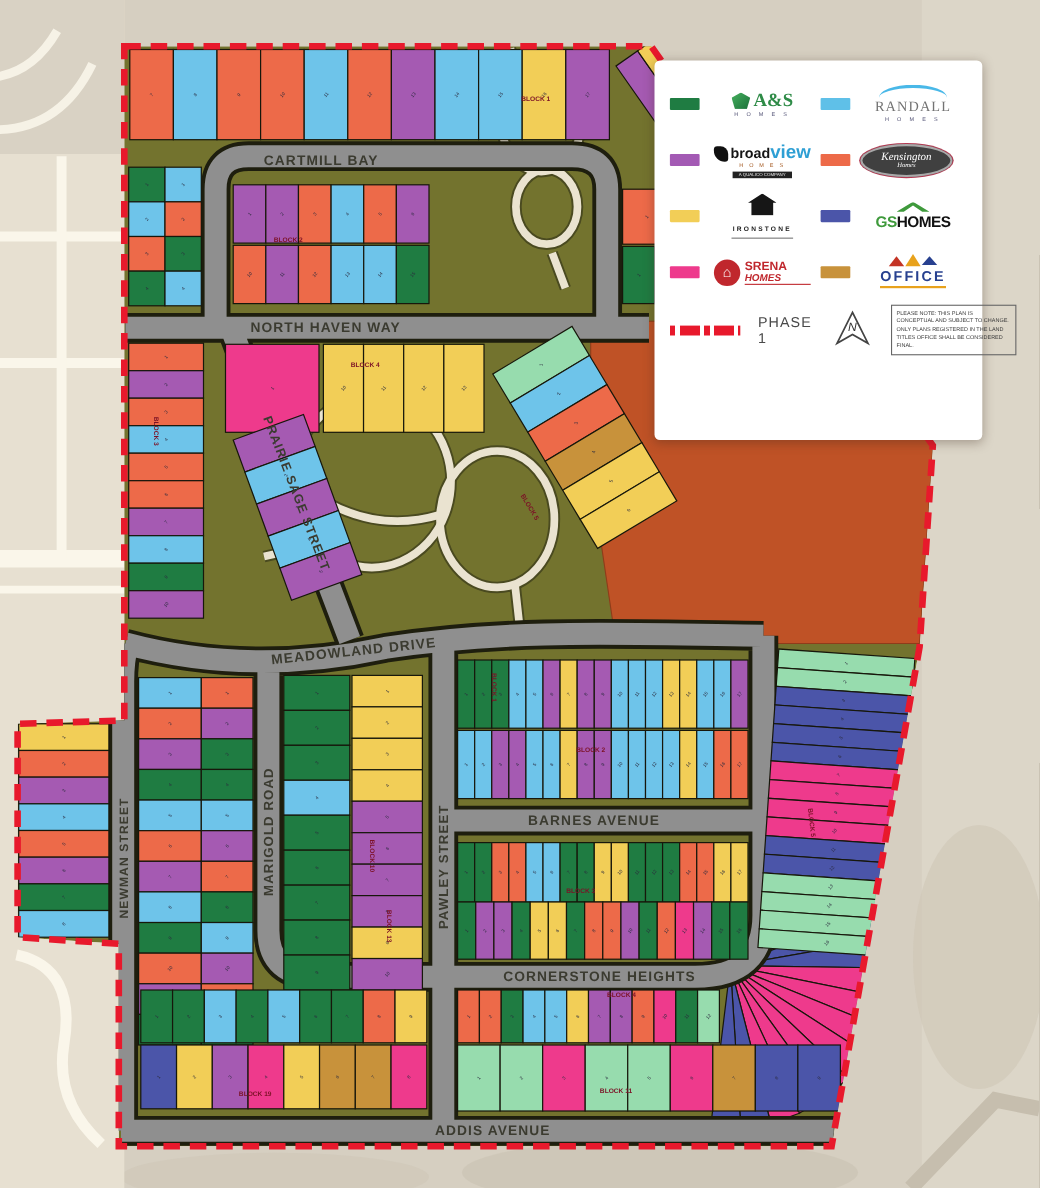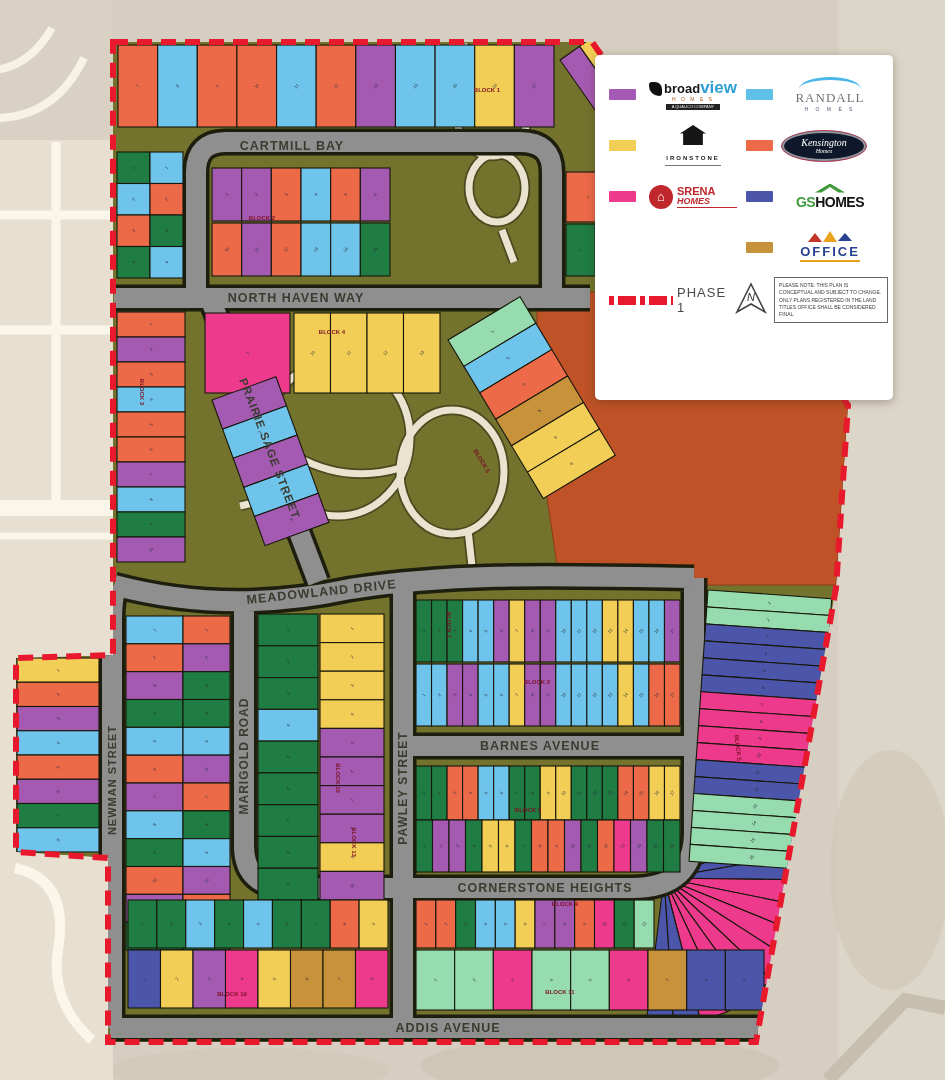--- a/index.html
+++ b/index.html
@@ -29,21 +29,21 @@
            color:#737373;letter-spacing:1px;}
 
   .bv-icon{display:inline-block;width:13px;height:14px;vertical-align:-3px;margin-right:2px;
            background:#101010;border-radius:3px 7px 3px 10px;}
   .bv-b{font-weight:bold;font-size:13px;color:#151515;}
   .bv-v{font-weight:bold;font-size:17px;color:#2e9fd4;}
   .bv-sub{display:block;font-size:5px;letter-spacing:2px;color:#a55a22;margin-top:1px;}
   .bv-micro{display:block;font-size:4px;color:#333;background:#222;color:#eee;
             width:54px;margin:2px auto 0;padding:1px 0;}
 
-  .ke-oval{display:inline-block;width:84px;height:30px;background:#0f172a;border-radius:50%;
+  .ke-oval{display:inline-block;width:84px;height:30px;background:#404040;border-radius:50%;
            box-shadow:inset 0 0 0 2px rgba(255,255,255,.55),0 0 0 1px #b23a52;
            color:#fff;font-family:"Liberation Serif",serif;font-style:italic;
            display:flex;flex-direction:column;justify-content:center;}
   .ke-n{font-size:10px;line-height:1;}
   .ke-s{font-size:6px;line-height:1;}
 
   .ir-icon{display:block;width:26px;height:20px;margin:0 auto 2px;background:#161616;
            clip-path:polygon(50% 0,100% 42%,88% 42%,88% 100%,12% 100%,12% 42%,0 42%);}
   .ir-name{font-size:6px;letter-spacing:2px;color:#1a1a1a;font-weight:bold;}
   .ir-rule{display:block;width:56px;height:1px;background:#777;margin:2px auto 0;}
@@ -66,21 +66,21 @@
   .eg-rule{display:block;width:60px;height:2px;background:#e8a21c;margin:1px auto 0;}
 
   .sr-icon{display:inline-block;width:24px;height:24px;border-radius:50%;background:#c0272d;
            color:#fff;font-size:13px;line-height:24px;text-align:center;vertical-align:middle;
            margin-right:4px;}
   .sr-text{display:inline-block;text-align:left;vertical-align:middle;}
   .sr-n{display:block;font-weight:bold;font-size:11px;color:#c0272d;}
   .sr-s{display:block;font-weight:bold;font-size:9px;color:#c0272d;font-style:italic;}
   .sr-rule{display:block;width:60px;height:1px;background:#c0272d;margin-top:1px;}
 
-  .legend-footer{display:flex;align-items:center;margin-top:4px;gap:4px;}
+  .legend-footer{display:flex;align-items:center;margin-top:4px;gap:16px;}
   .phase-dash{width:64px;height:9px;flex:0 0 auto;
       background:repeating-linear-gradient(90deg,#e8192c 0 5px,transparent 5px 9px,#e8192c 9px 27px,transparent 27px 31px);}
   .phase-label{font-size:13px;color:#4a4a4a;letter-spacing:1px;margin-right:2px;}
   .north{flex:0 0 auto;}
   .note-box{border:1px solid #666;color:#3c3c3c;font-size:5px;line-height:1.45;
             padding:4px 4px;width:104px;flex:0 0 auto;}
 </style>
 </head>
 <body>
 
@@ -744,20 +744,27 @@
         <text x="560" y="994" font-size="6" font-weight="bold" text-anchor="middle" fill="#7c1226">BLOCK 11</text>
         <text x="232" y="996" font-size="6" font-weight="bold" text-anchor="middle" fill="#7c1226">BLOCK 19</text>
         <text x="736" y="748" font-size="6" font-weight="bold" text-anchor="middle" fill="#7c1226" transform="rotate(84 736 748)">BLOCK 5</text>
       </g>
   </svg>
 
   
   <div class="legend">
     <div class="legend-grid">
       <div class="legend-col">
+        <div class="legend-row">
+          <span class="swatch" style="background: rgb(31, 124, 66);"></span>
+          <span class="logo">
+            <span class="as-icon"></span><span class="as-name">A&amp;S</span>
+            <span class="as-sub">H O M E S</span>
+          </span>
+        </div>
         <div class="legend-row">
           <span class="swatch" style="background: rgb(163, 90, 180);"></span>
           <span class="logo">
             <span class="bv-icon"></span><span class="bv-b">broad</span><span class="bv-v">view</span>
             <span class="bv-sub">H O M E S</span>
             <span class="bv-micro">A QUALICO COMPANY</span>
           </span>
         </div>
         <div class="legend-row">
           <span class="swatch" style="background: rgb(242, 206, 87);"></span>

